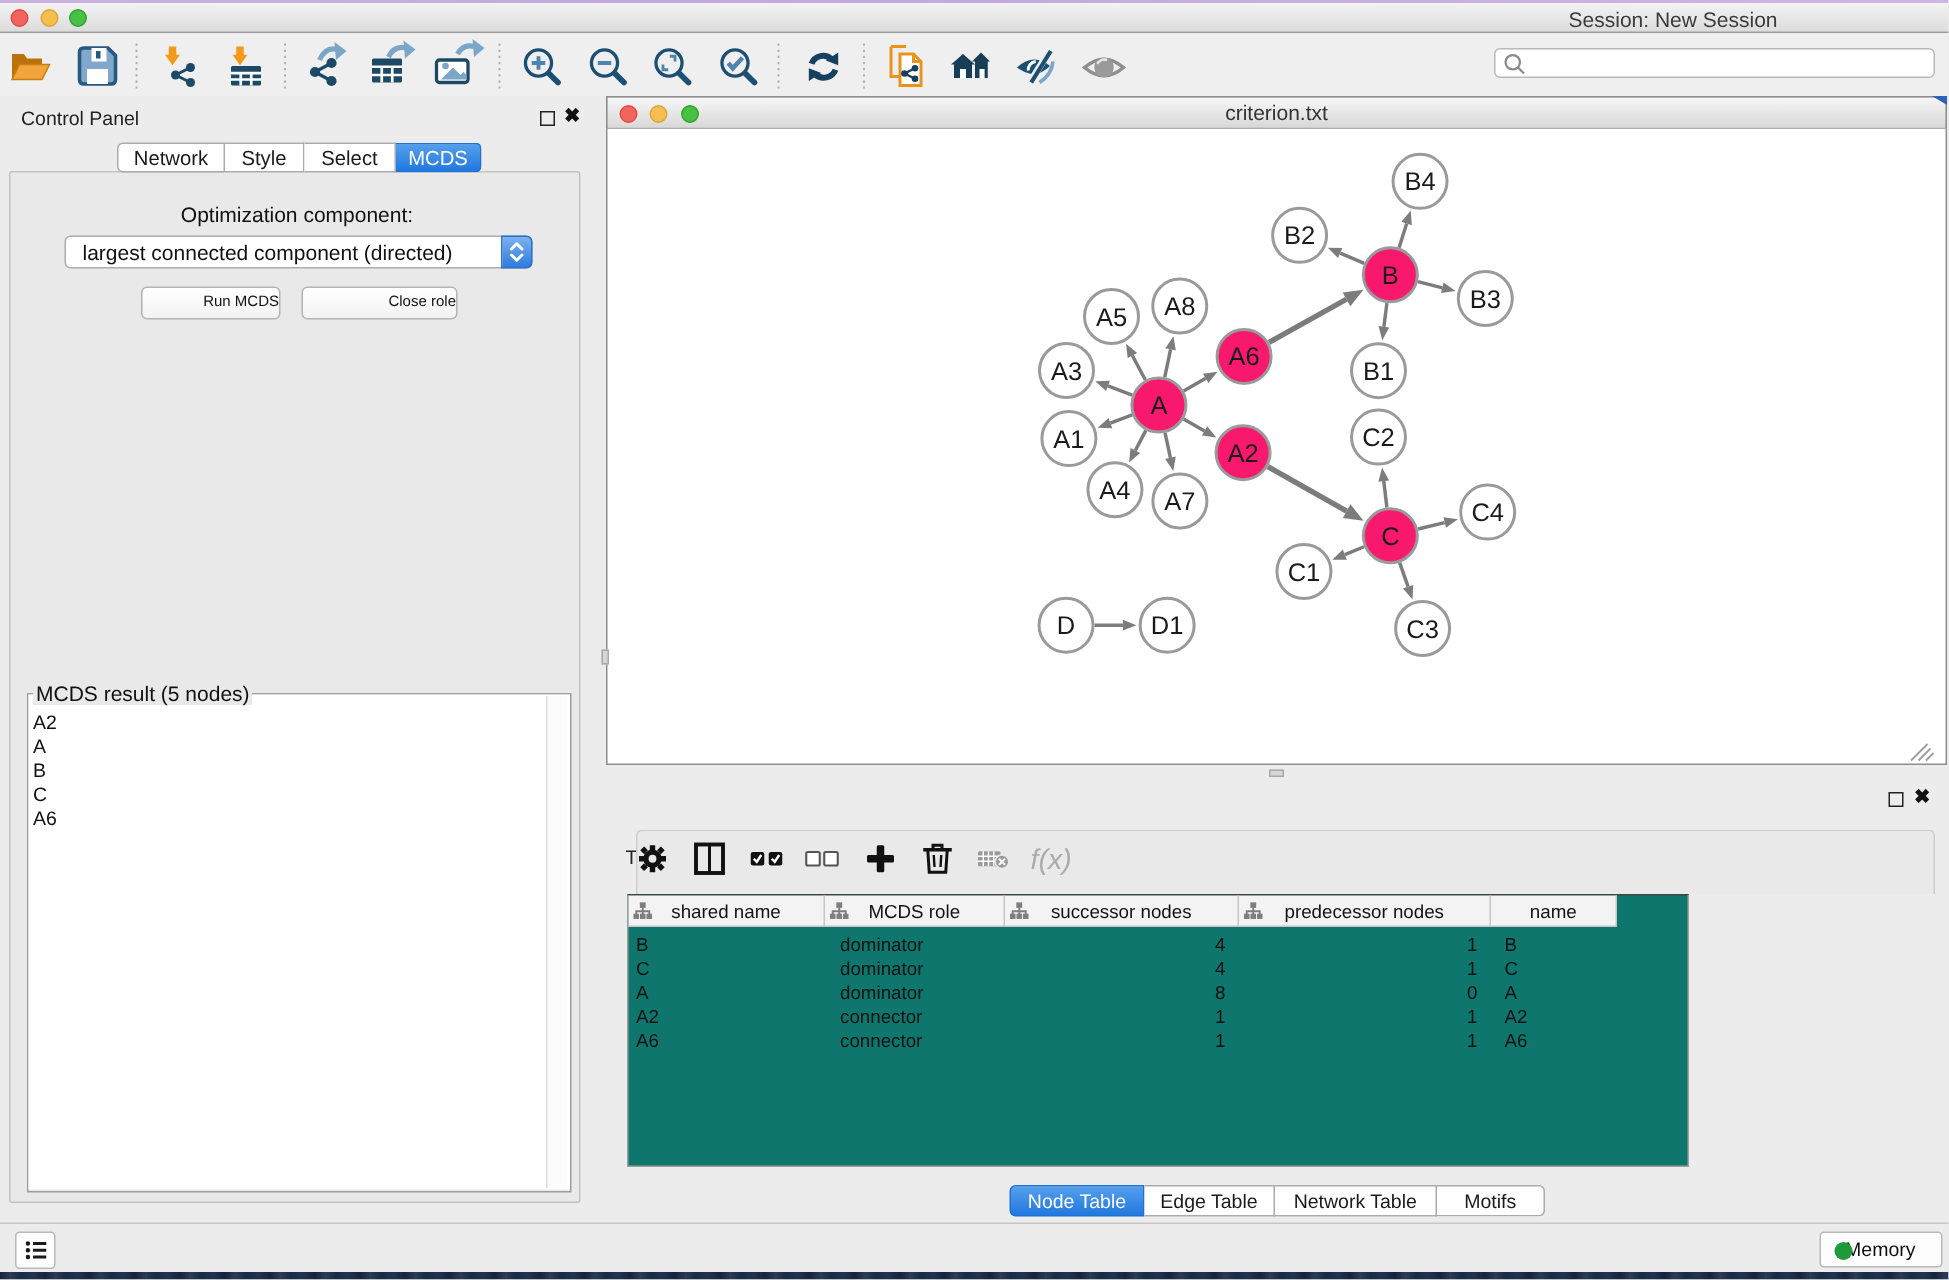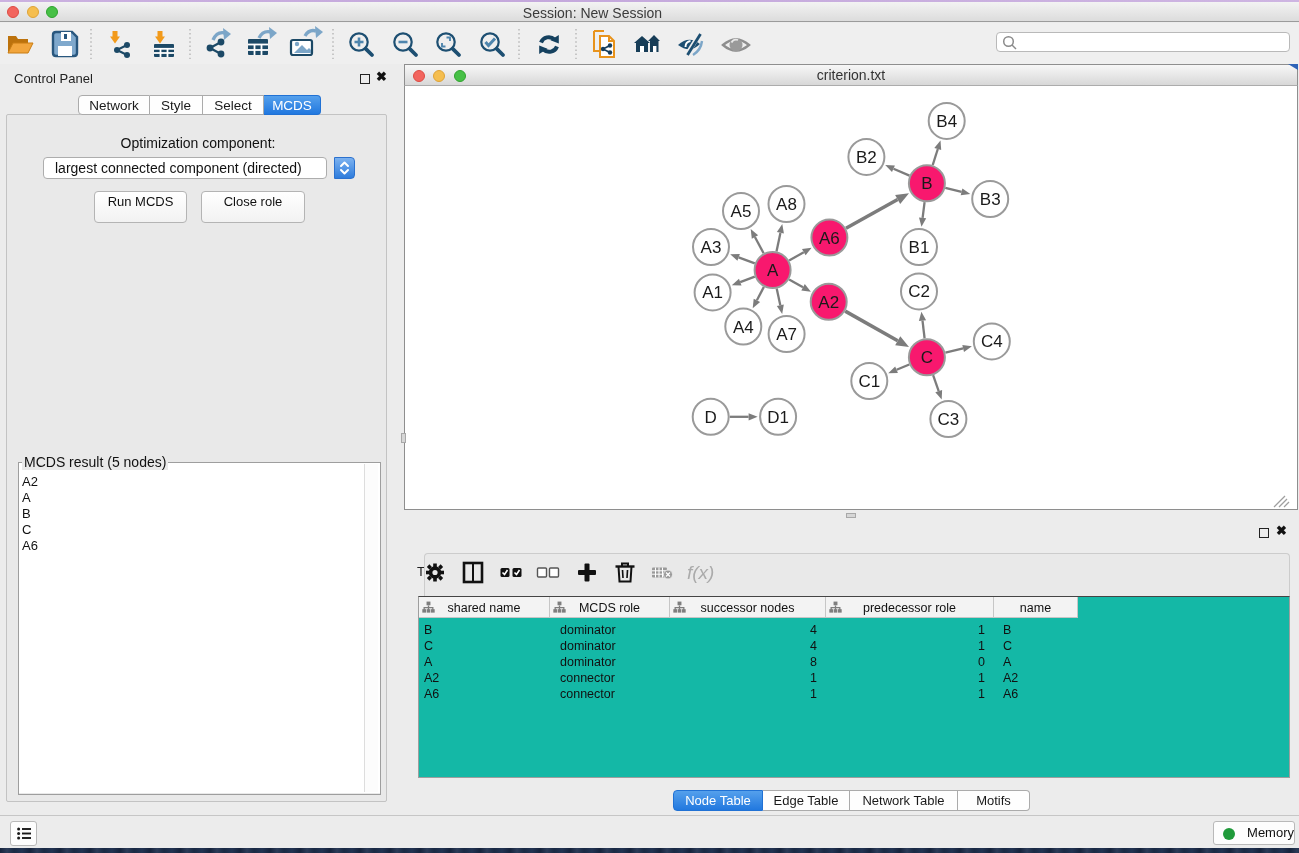--- a/index.html
+++ b/index.html
@@ -8,69 +8,69 @@
 .abs { position:absolute; }
 
 #deskTop { left:0; top:0; width:1299px; height:2px; background:linear-gradient(90deg,#CBB1E0,#C4A8DC 40%,#CEB5E2); }
 #deskBottom { left:0; top:848px; width:1299px; height:5px; background:repeating-linear-gradient(90deg,#16233C 0px,#2B3B58 7px,#1A2A44 14px,#223352 22px,#16233C 30px); }
 
 #appbar { left:0; top:2px; width:1299px; height:20px; background:linear-gradient(#F3F3F3,#DCDCDC); border-bottom:1px solid #9B9B9B; }
 .light { position:absolute; top:4px; width:12px; height:12px; border-radius:50%; }
 #appbar .t1 { left:7px; background:#F2655E; border:0.5px solid #DD4B43; }
 #appbar .t2 { left:27px; background:#F5BE4F; border:0.5px solid #DFA336; }
 #appbar .t3 { left:46px; background:#47C046; border:0.5px solid #2FA32F; }
-#apptitle { left:0; top:5px; width:1185px; text-align:center; font-size:14px; color:#3B3B3B; }
+#apptitle { left:0; top:5px; width:1185px; text-align:right; font-size:14px; color:#3B3B3B; }
 
 #toolbar { left:0; top:23px; width:1299px; height:41px; background:#EFEFEF; }
 #searchbox { left:996px; top:32px; width:294px; height:20px; background:#FFF; border:1px solid #B9B9B9; border-radius:4px; }
 
 #cp-title { left:14px; top:71px; font-size:13px; color:#222; }
 #cp-float { left:360px; top:74px; width:10px; height:10px; border:1.6px solid #222; background:#ECECEC; }
 #cp-close { left:376px; top:69px; font-size:13px; font-weight:bold; color:#111; }
 #cp-body { left:6px; top:114px; width:381px; height:688px; background:#E9E9E9; border:1px solid #C3C3C3; border-radius:2px; }
 .tab { position:absolute; top:95px; height:20px; line-height:19px; font-size:13.5px; text-align:center; background:#FEFEFE; border:1px solid #ABABAB; color:#1a1a1a; }
 #tabNetwork { left:78px; width:72px;  border-radius:4px 0 0 4px; }
 #tabStyle { left:150px; width:53px; border-left:none; }
 #tabSelect { left:203px; width:61px; border-left:none; }
 #tabMCDS { left:264px; width:57px; border-left:none; border-radius:0 4px 4px 0; background:linear-gradient(#55A0EC,#2178DF); border-color:#2071D4; color:#FFF; }
 #optlabel { left:0px; top:135px; width:396px; text-align:center; font-size:14px; color:#111; }
-#dropdown { left:43px; top:157px; width:284px; height:22px; background:#FFF; border:1px solid #ADADAD; border-radius:4px; font-size:14px; line-height:20px; padding-left:11px; color:#111; }
+#dropdown { left:43px; top:157px; width:312px; height:22px; background:#FFF; border:1px solid #ADADAD; border-radius:4px; font-size:14px; line-height:20px; padding-left:11px; color:#111; }
 #dropbtn { left:334px; top:157px; width:21px; height:22px; border-radius:0 4px 4px 0; background:linear-gradient(#7CB2F0,#2E7CDC); border:1px solid #2B71CE; }
-.btn { position:absolute; top:191px; height:32px; background:linear-gradient(#FFFFFF,#F2F2F2); border:1px solid #B4B4B4; border-radius:4px; font-size:13px; text-align:center; line-height:20px; color:#111; }
+.btn { position:absolute; top:191px; height:22px; background:linear-gradient(#FFFFFF,#F2F2F2); border:1px solid #B4B4B4; border-radius:4px; font-size:10px; text-align:right; line-height:20px; color:#111; }
 #btnRun { left:94px; width:93px; }
 #btnClose { left:201px; width:104px; }
 
 #mcds-group { left:18px; top:462px; width:363px; height:333px; border:1px solid #9E9E9E; }
 #mcds-label { left:22px; top:454px; font-size:14px; color:#111; background:#E9E9E9; padding:0 2px; }
 #mcds-list { left:19px; top:463px; width:361px; height:330px; background:#FFF; font-size:13px; color:#111; padding:11px 0 0 3px; line-height:16px; }
 #mcds-scroll { left:364px; top:464px; width:14px; height:328px; background:#FCFCFC; border-left:1px solid #DDD; }
 
 #netwin { left:404px; top:64px; width:894px; height:446px; background:#FFF; border:1px solid #8E8E8E; }
 #nettitle { left:404px; top:64px; width:894px; height:22px; background:linear-gradient(#F7F7F7,#D8D8D8); border:1px solid #8E8E8E; border-bottom:1px solid #ACACAC; }
 #nettitle .t1 { left:8px; top:5px; background:#F2655E; border:0.5px solid #DD4B43; }
 #nettitle .t2 { left:28px; top:5px; background:#F5BE4F; border:0.5px solid #DFA336; }
 #nettitle .t3 { left:49px; top:5px; background:#47C046; border:0.5px solid #2FA32F; }
 #nettext { left:404px; top:67px; width:894px; text-align:center; font-size:14px; color:#333; }
 #netcorner { left:1288px; top:64px; width:0; height:0; border-left:10px solid transparent; border-top:6px solid #2E63B8; }
 
 #tp-title { left:417px; top:525px; font-size:13px; color:#222;margin-top:39px; }
 #tp-float { left:1259px; top:528px; width:10px; height:10px; border:1.6px solid #222; background:#ECECEC; }
 #tp-close { left:1276px; top:523px; font-size:13px; font-weight:bold; color:#111; }
 #tp-toolbar { left:424px; top:553px; width:866px; height:43px; background:#E9E9E9; border:1px solid #CCC; border-radius:4px 4px 0 0; border-bottom:none; }
-#tp-table { left:418px; top:596px; width:872px; height:182px; background:#14b8a6; border:1px solid #9E9E9E; }
+#tp-table { left:418px; top:596px; width:708px; height:182px; background:#0f766e; border:1px solid #9E9E9E; }
 .tptab { position:absolute; top:790px; height:21px; line-height:20px; font-size:13px; text-align:center; background:#FEFEFE; border:1px solid #ABABAB; color:#1a1a1a; }
 #tabNT { left:673px; width:90px; border-radius:4px 0 0 4px; background:linear-gradient(#55A0EC,#2178DF); border-color:#2071D4; color:#FFF;text-align:center; }
 #tabET { left:763px; width:87px; border-left:none; }
 #tabNWT { left:850px; width:108px; border-left:none; }
 #tabMot { left:958px; width:72px; border-left:none; border-radius:0 4px 4px 0; }
 
 #statusline { left:0; top:815px; width:1299px; height:1px; background:#C6C6C6; }
 #statusbar { left:0; top:816px; width:1299px; height:32px; background:#ECECEC; }
 #sb-left { left:10px; top:821px; width:27px; height:25px; background:#FDFDFD; border:1px solid #B9B9B9; border-radius:3px; }
-#sb-mem { left:1213px; top:821px; width:82px; height:24px; background:#FDFDFD; border:1px solid #B9B9B9; border-radius:3px; font-size:13px; color:#111; line-height:22px; text-align:right; padding-right:0; }
+#sb-mem { left:1213px; top:821px; width:82px; height:24px; background:#FDFDFD; border:1px solid #B9B9B9; border-radius:3px; font-size:13px; color:#111; line-height:22px; text-align:right; padding-right:17px; }
 #sb-mem i { position:absolute; left:9px; top:6px; width:12px; height:12px; border-radius:50%; background:#1F9A3A; }
 svg text { font-family:"Liberation Sans", sans-serif; }
 
 #tp-table { border-top:1px solid #444; }
 .th { position:absolute; top:0; height:21px; background:#F3F3F3; border-right:1px solid #C6C6C6; border-bottom:1px solid #C6C6C6; font-size:12.5px; color:#111; }
 .th .oc { position:absolute; left:3px; top:4px; width:13px; height:12px; }
 .th span { display:block; width:100%; text-align:center; margin-top:4px; }
 .thlast { border-right:1px solid #C6C6C6; }
 .tr { position:absolute; left:0; width:870px; height:16px; font-size:12.5px; color:#111; }
 .tr i { position:absolute; font-style:normal; top:1px; }
@@ -444,21 +444,21 @@
       <span>successor nodes</span>
     </div>
 <div class="th" style="left:407px;width:168px">
       <svg class="oc" viewBox="0 0 12 11">
         <rect x="4.2" y="0.5" width="3.6" height="3.4" fill="#7E7E7E"></rect>
         <path d="M6,4 L6,6 M2,8.5 L2,6 L10,6 L10,8.5 M6,6 L6,8.5" stroke="#7E7E7E" fill="none" stroke-width="1.2"></path>
         <rect x="0.3" y="7.5" width="3.4" height="3.2" fill="#7E7E7E"></rect>
         <rect x="4.3" y="7.5" width="3.4" height="3.2" fill="#7E7E7E"></rect>
         <rect x="8.3" y="7.5" width="3.4" height="3.2" fill="#7E7E7E"></rect>
       </svg>
-      <span>predecessor role</span>
+      <span>predecessor nodes</span>
     </div>
 <div class="th thlast" style="left:575px;width:84px">
       <span>name</span>
     </div>
 <div class="tr" style="top:25px">
       <i style="left:5px">B</i>
       <i style="left:141px">dominator</i>
       <b style="width:398px">4</b>
       <b style="width:566px">1</b>
       <i style="left:584px">B</i>

